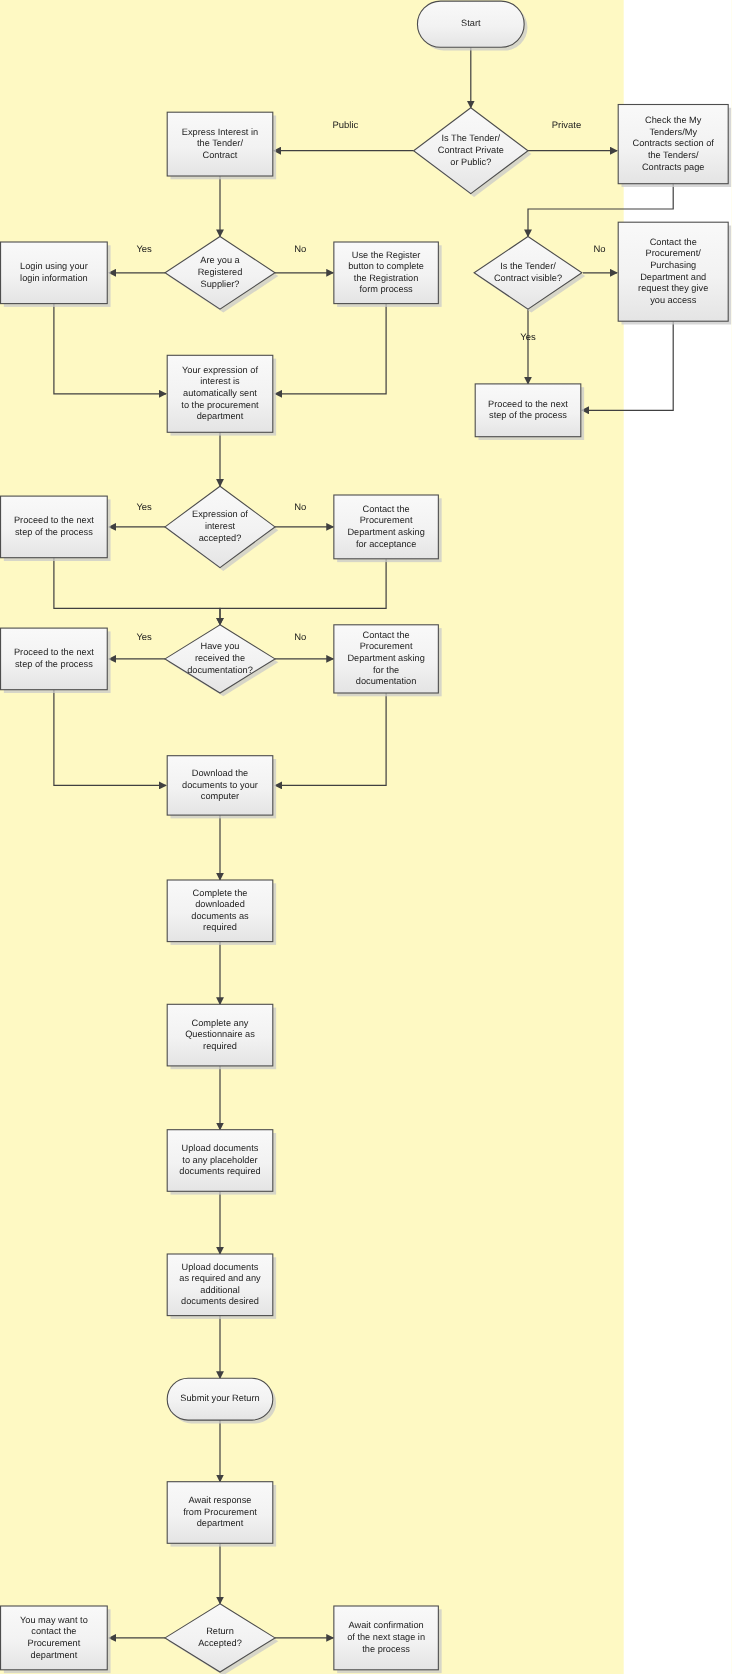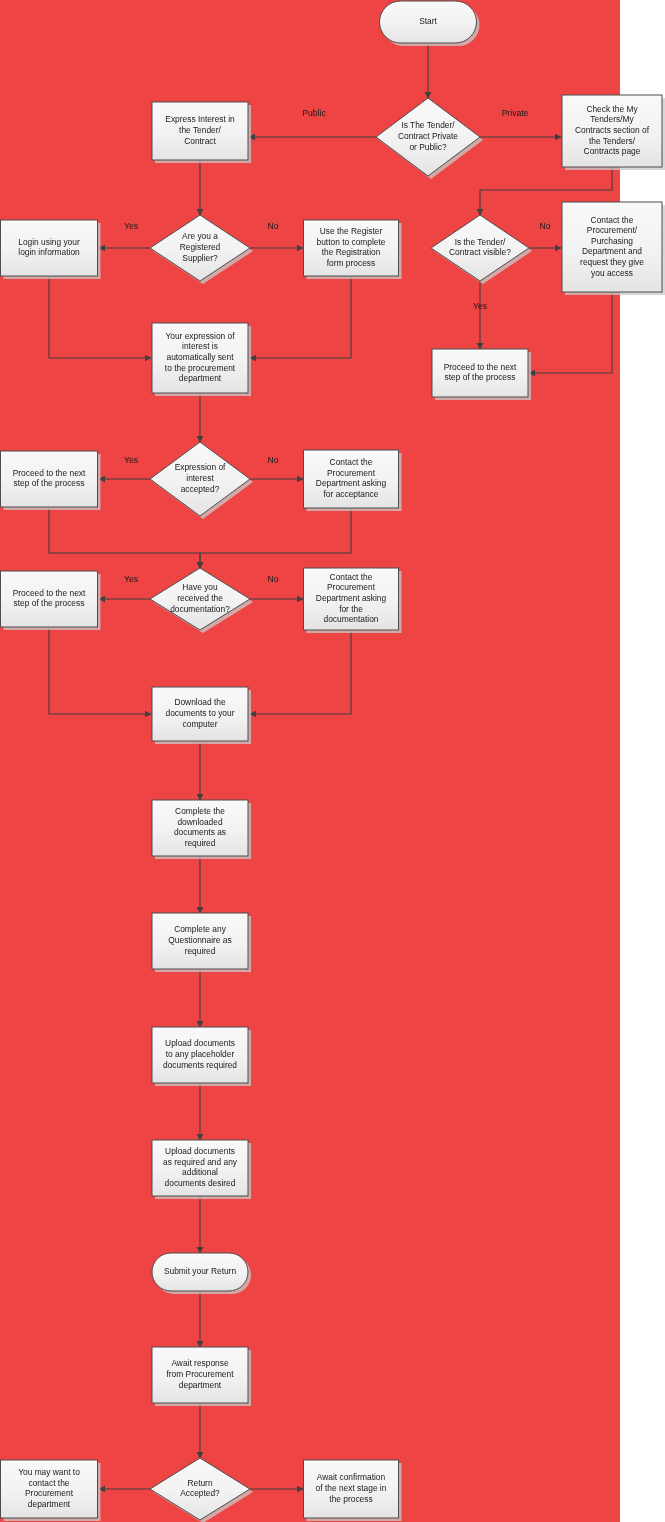--- a/index.html
+++ b/index.html
@@ -1,17 +1,17 @@
 <!DOCTYPE html>
 <html><head>
 <meta charset="utf-8">
 <style>
   html,body{margin:0;padding:0;background:#ffffff;}
   body{width:665px;height:1522px;overflow:hidden;font-family:"Liberation Sans",sans-serif;}
-  #flowchart-root{position:relative;width:620px;height:1522px;background:#ef4444;}
+  #flowchart-root{position:relative;width:567px;height:1522px;background:#fef9c3;}
   svg#chart{display:block;width:665px;height:1522px;}
   .node-text{font-family:"Liberation Sans",sans-serif;font-size:8.4px;fill:#1a1a1a;text-anchor:middle;dominant-baseline:middle;}
   .edge-label{font-family:"Liberation Sans",sans-serif;font-size:8.6px;fill:#1a1a1a;text-anchor:middle;dominant-baseline:middle;}
   .shape-body{stroke:#4d4d4d;stroke-width:1;}
   .shape-shadow{fill:#c9c9c9;stroke:none;opacity:.75;}
   .connector{stroke:#404040;stroke-width:1.1;fill:none;}
 </style>
 </head>
 <body>
 

